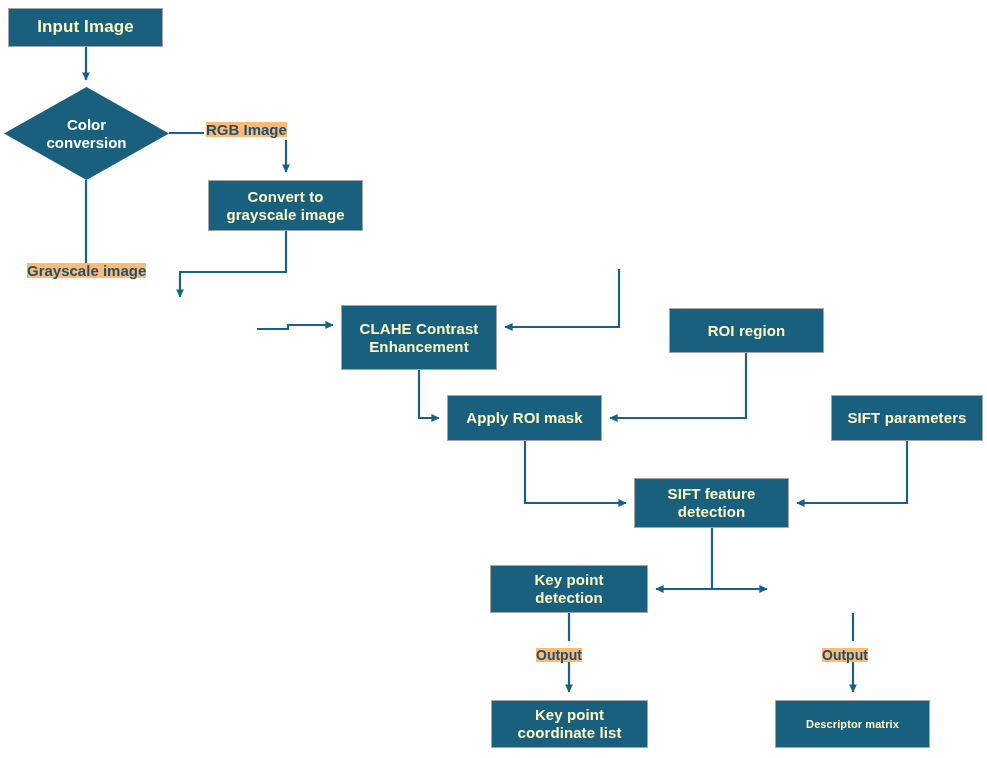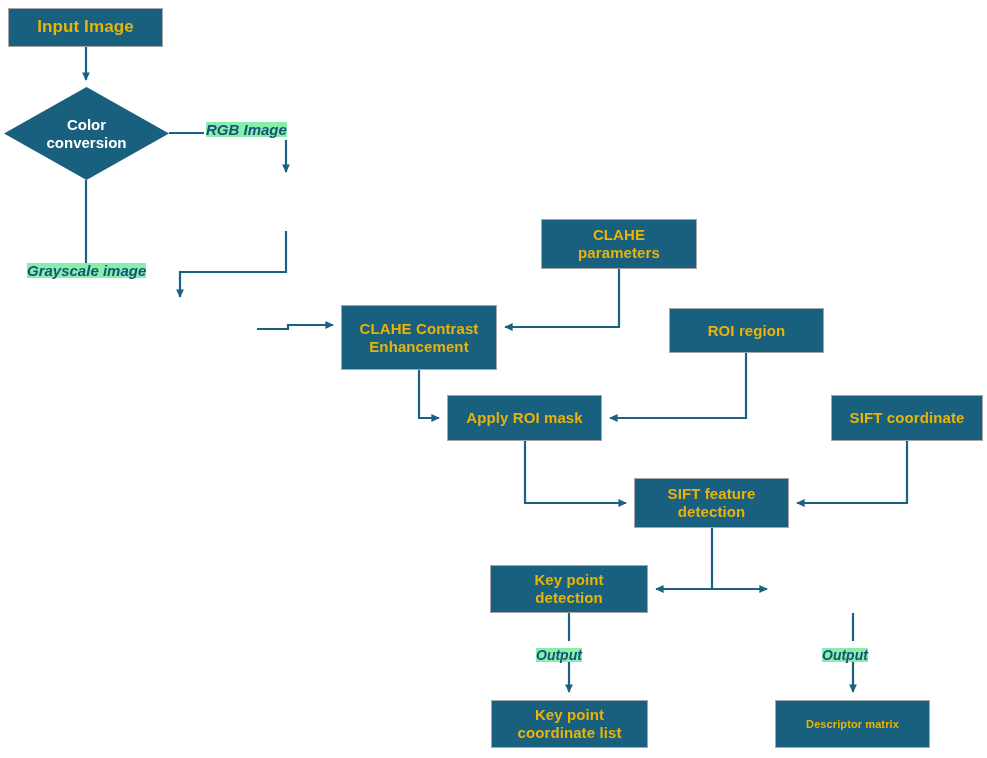--- a/index.html
+++ b/index.html
@@ -24,21 +24,21 @@
     top: 0;
     width: 987px;
     height: 758px;
     pointer-events: none;
   }
   .node {
     position: absolute;
     box-sizing: border-box;
     background: #19607F;
     border: 1px solid #A6A6A6;
-    color: #eab308;
+    color: #fef9c3;
     font-weight: bold;
     display: flex;
     align-items: center;
     justify-content: center;
     text-align: center;
     line-height: 1.18;
     letter-spacing: 0.1px;
     z-index: 3;
   }
   .node span {
@@ -68,24 +68,23 @@
   .diamond .dlabel {
     position: relative;
     z-index: 2;
     text-align: center;
   }
   .edge-label {
     position: absolute;
     color: #1A5276;
     font-weight: bold;
     white-space: nowrap;
-    background: #86efac;
+    background: #fdba74;
     z-index: 4;
     line-height: 1;
-    font-style: italic;
   }
 </style>
 </head>
 <body>
 
 <div id="canvas">
 
   <svg id="edges" viewBox="0 0 987 758" width="987" height="758">
     <defs>
       <marker id="arrowhead" markerWidth="9" markerHeight="9" refX="7.6" refY="4.5" orient="auto" markerUnits="userSpaceOnUse">
@@ -130,40 +129,40 @@
 
   <div class="node" style="left:8px; top:8px; width:155px; height:39px; font-size:17px;">
     <span>Input Image</span>
   </div>
 
   <div class="diamond" style="left:4px; top:87px; width:165px; height:93px; font-size:15px;">
     <div class="shape"></div>
     <span class="dlabel">Color<br>conversion</span>
   </div>
 
+  <div class="node" style="left:208px; top:180px; width:155px; height:51px; font-size:15px;">
+    <span>Convert to<br>grayscale image</span>
+  </div>
 
 
-  <div class="node" style="left:541px; top:219px; width:156px; height:50px; font-size:15px;">
-    <span>CLAHE<br>parameters</span>
-  </div>
 
   <div class="node" style="left:341px; top:305px; width:156px; height:65px; font-size:15px;">
     <span>CLAHE Contrast<br>Enhancement</span>
   </div>
 
   <div class="node" style="left:669px; top:308px; width:155px; height:45px; font-size:15px;">
     <span>ROI region</span>
   </div>
 
   <div class="node" style="left:447px; top:395px; width:155px; height:46px; font-size:15px;">
     <span>Apply ROI mask</span>
   </div>
 
   <div class="node" style="left:831px; top:395px; width:152px; height:46px; font-size:15px;">
-    <span>SIFT coordinate</span>
+    <span>SIFT parameters</span>
   </div>
 
   <div class="node" style="left:634px; top:478px; width:155px; height:50px; font-size:15px;justify-content:center;">
     <span>SIFT feature<br>detection</span>
   </div>
 
   <div class="node" style="left:490px; top:565px; width:158px; height:48px; font-size:15px;">
     <span>Key point<br>detection</span>
   </div>
 

